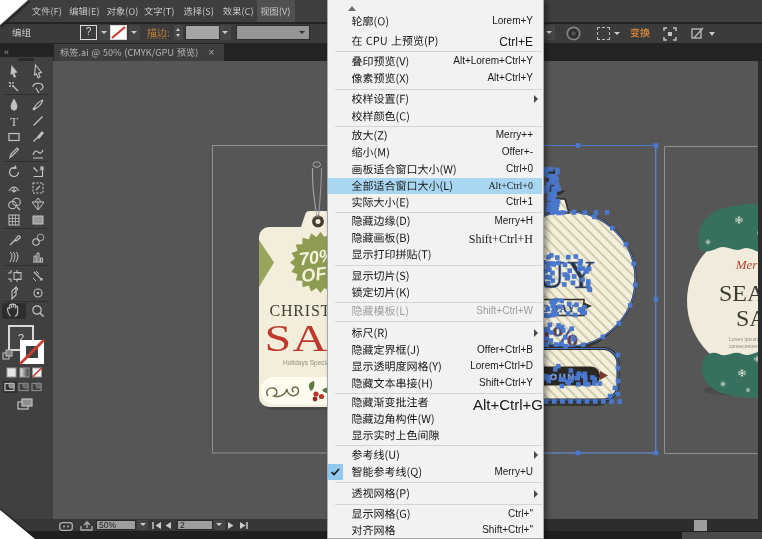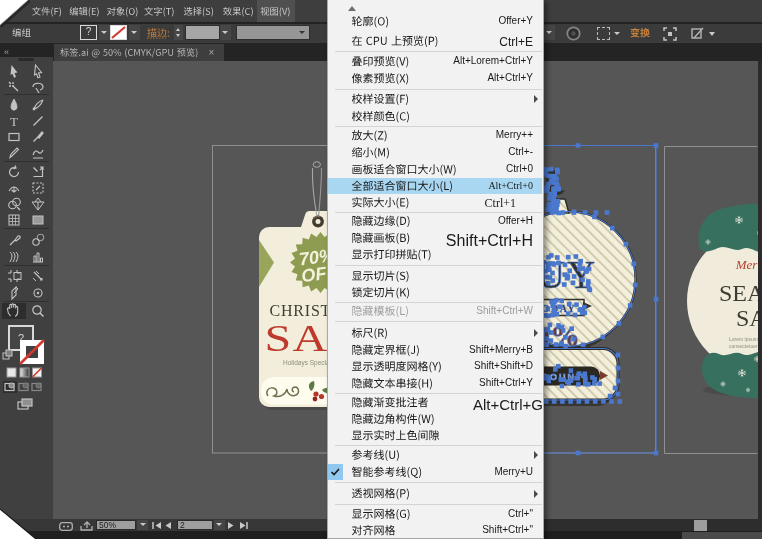--- a/index.html
+++ b/index.html
@@ -494,44 +494,44 @@
         <rect x="32" y="326.5" width="9" height="7" fill="none" stroke="#c3c3c3" stroke-width="1.2"></rect>
         <circle cx="38.5" cy="328.5" r="2.6" fill="#8a8a8a" stroke="#c3c3c3" stroke-width="0.8"></circle>
       </g>
       <g transform="translate(18,342)">
         <rect x="0" y="3" width="10" height="7" fill="none" stroke="#c3c3c3" stroke-width="1.2"></rect>
         <rect x="4" y="0" width="10" height="7" fill="#8f8f8f" stroke="#c3c3c3" stroke-width="1.2"></rect>
       </g>
     </svg>
     <div class="abs" style="left:327px;top:0;width:216.5px;height:539px;background:#f2f2f2;border:1px solid #a8a8a8;border-top:none;box-shadow:3px 2px 5px rgba(0,0,0,0.4);z-index:40"></div>
     <div class="abs" style="left:348px;top:6px;border-left:4px solid transparent;border-right:4px solid transparent;border-bottom:5px solid #6e6e6e;z-index:41"></div>
-    <div class="abs" style="right:229px;top:15.3px;color:#1a1a1a;font-size:10px;z-index:42;font-family:'Liberation Sans'">Offer+Y</div>
+    <div class="abs" style="right:229px;top:15.3px;color:#1a1a1a;font-size:10px;z-index:42;font-family:'Liberation Sans'">Lorem+Y</div>
     <div class="abs" style="right:229px;top:34.8px;color:#1a1a1a;font-size:12px;z-index:42;font-family:'Liberation Sans'">Ctrl+E</div>
     <div class="abs" style="left:335px;top:51px;width:207px;height:1px;background:#d4d4d4;z-index:41"></div>
     <div class="abs" style="right:229px;top:55.3px;color:#1a1a1a;font-size:10px;z-index:42;font-family:'Liberation Sans'">Alt+Lorem+Ctrl+Y</div>
     <div class="abs" style="right:229px;top:72.3px;color:#1a1a1a;font-size:10px;z-index:42;font-family:'Liberation Sans'">Alt+Ctrl+Y</div>
     <div class="abs" style="left:335px;top:88.5px;width:207px;height:1px;background:#d4d4d4;z-index:41"></div>
     <div class="abs" style="left:534px;top:95px;border-top:4px solid transparent;border-bottom:4px solid transparent;border-left:4.5px solid #4a4a4a;z-index:42"></div>
     <div class="abs" style="left:335px;top:126px;width:207px;height:1px;background:#d4d4d4;z-index:41"></div>
     <div class="abs" style="right:229px;top:129.3px;color:#1a1a1a;font-size:10px;z-index:42;font-family:'Liberation Sans'">Merry++</div>
-    <div class="abs" style="right:229px;top:146.3px;color:#1a1a1a;font-size:10px;z-index:42;font-family:'Liberation Sans'">Ctrl+-</div>
+    <div class="abs" style="right:229px;top:146.3px;color:#1a1a1a;font-size:10px;z-index:42;font-family:'Liberation Sans'">Offer+-</div>
     <div class="abs" style="right:229px;top:163.3px;color:#1a1a1a;font-size:10px;z-index:42;font-family:'Liberation Sans'">Ctrl+0</div>
     <div class="abs" style="left:328.2px;top:178.2px;width:214px;height:15.6px;background:#a9d7f2;z-index:41"></div>
     <div class="abs" style="right:229px;top:179.8px;color:#1a1a1a;font-size:10px;z-index:42;font-family:Liberation Serif, serif">Alt+Ctrl+0</div>
-    <div class="abs" style="right:246px;top:196.3px;color:#1a1a1a;font-size:12px;z-index:42;font-family:Liberation Serif, serif">Ctrl+1</div>
+    <div class="abs" style="right:229px;top:196.3px;color:#1a1a1a;font-size:10px;z-index:42;font-family:Liberation Sans, sans-serif">Ctrl+1</div>
     <div class="abs" style="left:335px;top:212px;width:207px;height:1px;background:#d4d4d4;z-index:41"></div>
-    <div class="abs" style="right:229px;top:214.8px;color:#1a1a1a;font-size:10px;z-index:42;font-family:'Liberation Sans'">Offer+H</div>
-    <div class="abs" style="right:229px;top:231.8px;color:#1a1a1a;font-size:16px;z-index:42;font-family:Liberation Sans, sans-serif">Shift+Ctrl+H</div>
+    <div class="abs" style="right:229px;top:214.8px;color:#1a1a1a;font-size:10px;z-index:42;font-family:'Liberation Sans'">Merry+H</div>
+    <div class="abs" style="right:229px;top:231.8px;color:#1a1a1a;font-size:12px;z-index:42;font-family:Liberation Serif, serif">Shift+Ctrl+H</div>
     <div class="abs" style="left:335px;top:265px;width:207px;height:1px;background:#d4d4d4;z-index:41"></div>
     <div class="abs" style="left:335px;top:302px;width:207px;height:1px;background:#d4d4d4;z-index:41"></div>
     <div class="abs" style="right:229px;top:304.8px;color:#9c9c9c;font-size:10px;z-index:42;font-family:'Liberation Sans'">Shift+Ctrl+W</div>
     <div class="abs" style="left:335px;top:321px;width:207px;height:1px;background:#d4d4d4;z-index:41"></div>
     <div class="abs" style="left:534px;top:329px;border-top:4px solid transparent;border-bottom:4px solid transparent;border-left:4.5px solid #4a4a4a;z-index:42"></div>
-    <div class="abs" style="right:229px;top:343.8px;color:#1a1a1a;font-size:10px;z-index:42;font-family:'Liberation Sans'">Shift+Merry+B</div>
-    <div class="abs" style="right:229px;top:360.3px;color:#1a1a1a;font-size:10px;z-index:42;font-family:'Liberation Sans'">Shift+Shift+D</div>
+    <div class="abs" style="right:229px;top:343.8px;color:#1a1a1a;font-size:10px;z-index:42;font-family:'Liberation Sans'">Offer+Ctrl+B</div>
+    <div class="abs" style="right:229px;top:360.3px;color:#1a1a1a;font-size:10px;z-index:42;font-family:'Liberation Sans'">Lorem+Ctrl+D</div>
     <div class="abs" style="right:229px;top:377.3px;color:#1a1a1a;font-size:10px;z-index:42;font-family:'Liberation Sans'">Shift+Ctrl+Y</div>
     <div class="abs" style="left:335px;top:393px;width:207px;height:1px;background:#d4d4d4;z-index:41"></div>
     <div class="abs" style="right:219px;top:396.3px;color:#1a1a1a;font-size:15px;z-index:42;font-family:'Liberation Sans'">Alt+Ctrl+G</div>
     <div class="abs" style="left:335px;top:445px;width:207px;height:1px;background:#d4d4d4;z-index:41"></div>
     <div class="abs" style="left:534px;top:451px;border-top:4px solid transparent;border-bottom:4px solid transparent;border-left:4.5px solid #4a4a4a;z-index:42"></div>
     <div class="abs" style="right:229px;top:465.8px;color:#1a1a1a;font-size:10px;z-index:42;font-family:'Liberation Sans'">Merry+U</div>
     <div class="abs" style="left:328.2px;top:464.2px;width:14.5px;height:15.6px;background:#90c8ef;z-index:41"></div>
     <svg class="abs" style="left:329px;top:466px;z-index:42" width="13" height="12">
       <path d="M2.5,6 L5,8.5 L10,3" fill="none" stroke="#1a1a1a" stroke-width="1.6"></path>
     </svg>

